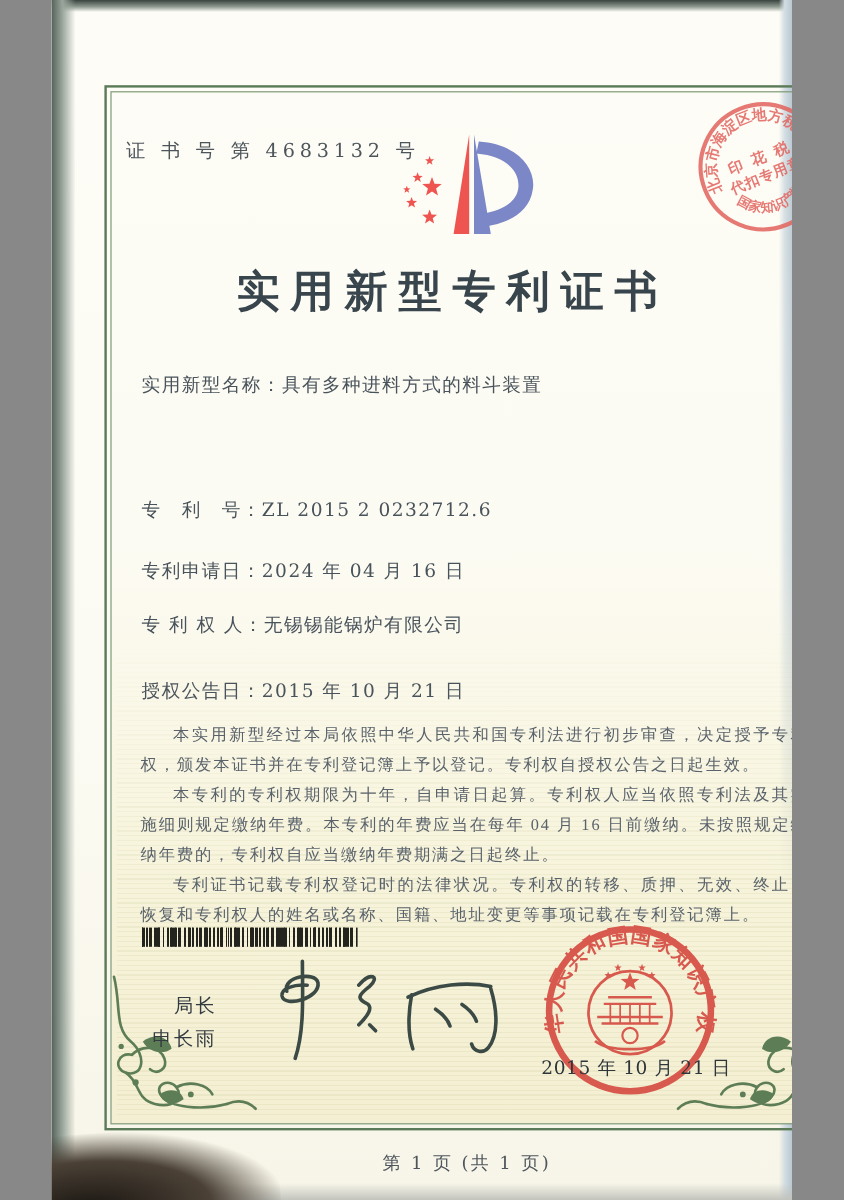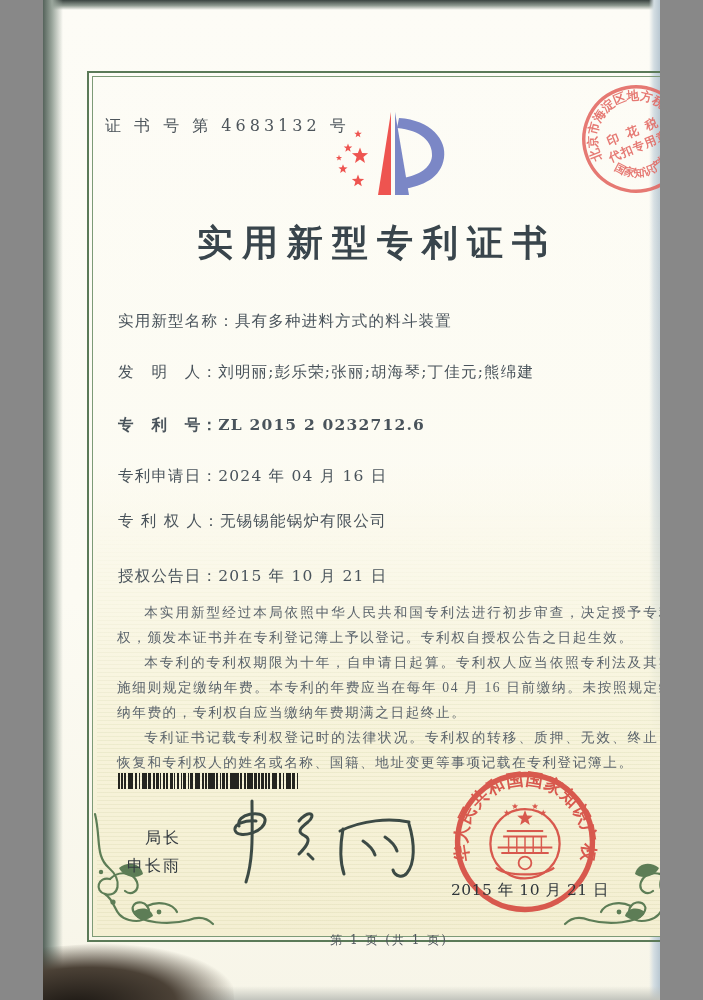--- a/index.html
+++ b/index.html
@@ -55,21 +55,21 @@
   .logo { position:absolute; left:288px; top:106px; width:120px; height:96px; }
   .title {
     position:absolute; left:44px; top:219px; width:580px; text-align:center;
     font-size:36px; font-weight:600; letter-spacing:9px; color:#39454c;
   }
 
   
   .field { position:absolute; left:75px; width:555px; font-size:15.5px; color:#49535b;
     letter-spacing:1.2px; white-space:nowrap; }
   .field .lbl { letter-spacing:1.2px; }
-  .f0 { top:311px; } .f1 { top:362px; } .f2 { top:415px;font-weight:bold; }
+  .f0 { top:311px; } .f1 { top:362px; } .f2 { top:415px; }
   .f3 { top:466px; } .f4 { top:511px; } .f5 { top:566px; }
 
   
   .body-text {
     position:absolute; left:74px; top:600px; width:557px;
     font-size:13.6px; line-height:25px; color:#5a636b; text-align:justify;
     letter-spacing:1.6px;
   }
   .body-text p { text-indent:2em;font-family:Liberation Serif, serif; }
 
@@ -83,22 +83,22 @@
   }
   .officer { position:absolute; left:84px; top:824px; font-family:"DejaVu Sans","Liberation Sans",sans-serif;
     font-size:16px; color:#343b40; letter-spacing:2px; line-height:28px;text-align:right; }
   .signature { position:absolute; left:168px; top:788px; width:230px; height:104px; }
 
   .seal { position:absolute; left:400px; top:760px; width:164px; height:164px; opacity:.88; }
   .seal-date {
     position:absolute; left:408px; top:880px; width:150px; font-size:15.5px;
     color:#2f363b; letter-spacing:.5px; z-index:6; white-space:nowrap;
   }
-  .footer { position:absolute; left:44px; top:932px; width:560px; text-align:center;
-    font-size:12px; color:#4e565c; letter-spacing:2px;padding-left:44px; }
+  .footer { position:absolute; left:44px; top:960px; width:560px; text-align:center;
+    font-size:15px; color:#4e565c; letter-spacing:2px;padding-left:44px; }
 
   .tax-stamp { position:absolute; left:534px; top:80px; width:118px; height:118px;
     transform:rotate(-22deg); opacity:.85; z-index:7; }
 
   .z5 { z-index:5; }
 </style>
 </head>
 <body>
 
 <div class="photo">
@@ -157,21 +157,20 @@
     <polygon fill="#ee5450" points="17.00,37.50 18.11,40.47 21.28,40.61 18.80,42.58 19.65,45.64 17.00,43.89 14.35,45.64 15.20,42.58 12.72,40.61 15.89,40.47"></polygon>
     <polygon fill="#ee5450" points="29.00,41.50 31.10,47.11 37.08,47.37 32.40,51.10 34.00,56.88 29.00,53.57 24.00,56.88 25.60,51.10 20.92,47.37 26.90,47.11"></polygon>
     <polygon fill="#ee5450" points="8.00,48.80 8.79,50.91 11.04,51.01 9.28,52.42 9.88,54.59 8.00,53.34 6.12,54.59 6.72,52.42 4.96,51.01 7.21,50.91"></polygon>
     <polygon fill="#ee5450" points="12.00,58.20 13.18,61.37 16.57,61.52 13.92,63.62 14.82,66.88 12.00,65.02 9.18,66.88 10.08,63.62 7.43,61.52 10.82,61.37"></polygon>
     <polygon fill="#ee5450" points="27.00,68.50 28.60,72.79 33.18,72.99 29.60,75.84 30.82,80.26 27.00,77.73 23.18,80.26 24.40,75.84 20.82,72.99 25.40,72.79"></polygon>
   </svg>
 
   <div class="title">实用新型专利证书</div>
 
   <div class="field f0"><span class="lbl">实用新型名称：</span><span>具有多种进料方式的料斗装置</span></div>
-  <div class="field f1"><span class="lbl">发　明　人：</span><span>刘明丽;彭乐荣;张丽;胡海琴;丁佳元;熊绵建</span></div>
   <div class="field f2"><span class="lbl">专　利　号：</span><span>ZL 2015 2 0232712.6</span></div>
   <div class="field f3"><span class="lbl">专利申请日：</span><span>2024 年 04 月 16 日</span></div>
   <div class="field f4"><span class="lbl">专 利 权 人：</span><span>无锡锡能锅炉有限公司</span></div>
   <div class="field f5"><span class="lbl">授权公告日：</span><span>2015 年 10 月 21 日</span></div>
 
   <div class="body-text">
     <p>本实用新型经过本局依照中华人民共和国专利法进行初步审查，决定授予专利权，颁发本证书并在专利登记簿上予以登记。专利权自授权公告之日起生效。</p>
     <p>本专利的专利权期限为十年，自申请日起算。专利权人应当依照专利法及其实施细则规定缴纳年费。本专利的年费应当在每年 04 月 16 日前缴纳。未按照规定缴纳年费的，专利权自应当缴纳年费期满之日起终止。</p>
     <p>专利证书记载专利权登记时的法律状况。专利权的转移、质押、无效、终止、恢复和专利权人的姓名或名称、国籍、地址变更等事项记载在专利登记簿上。</p>
   </div>

